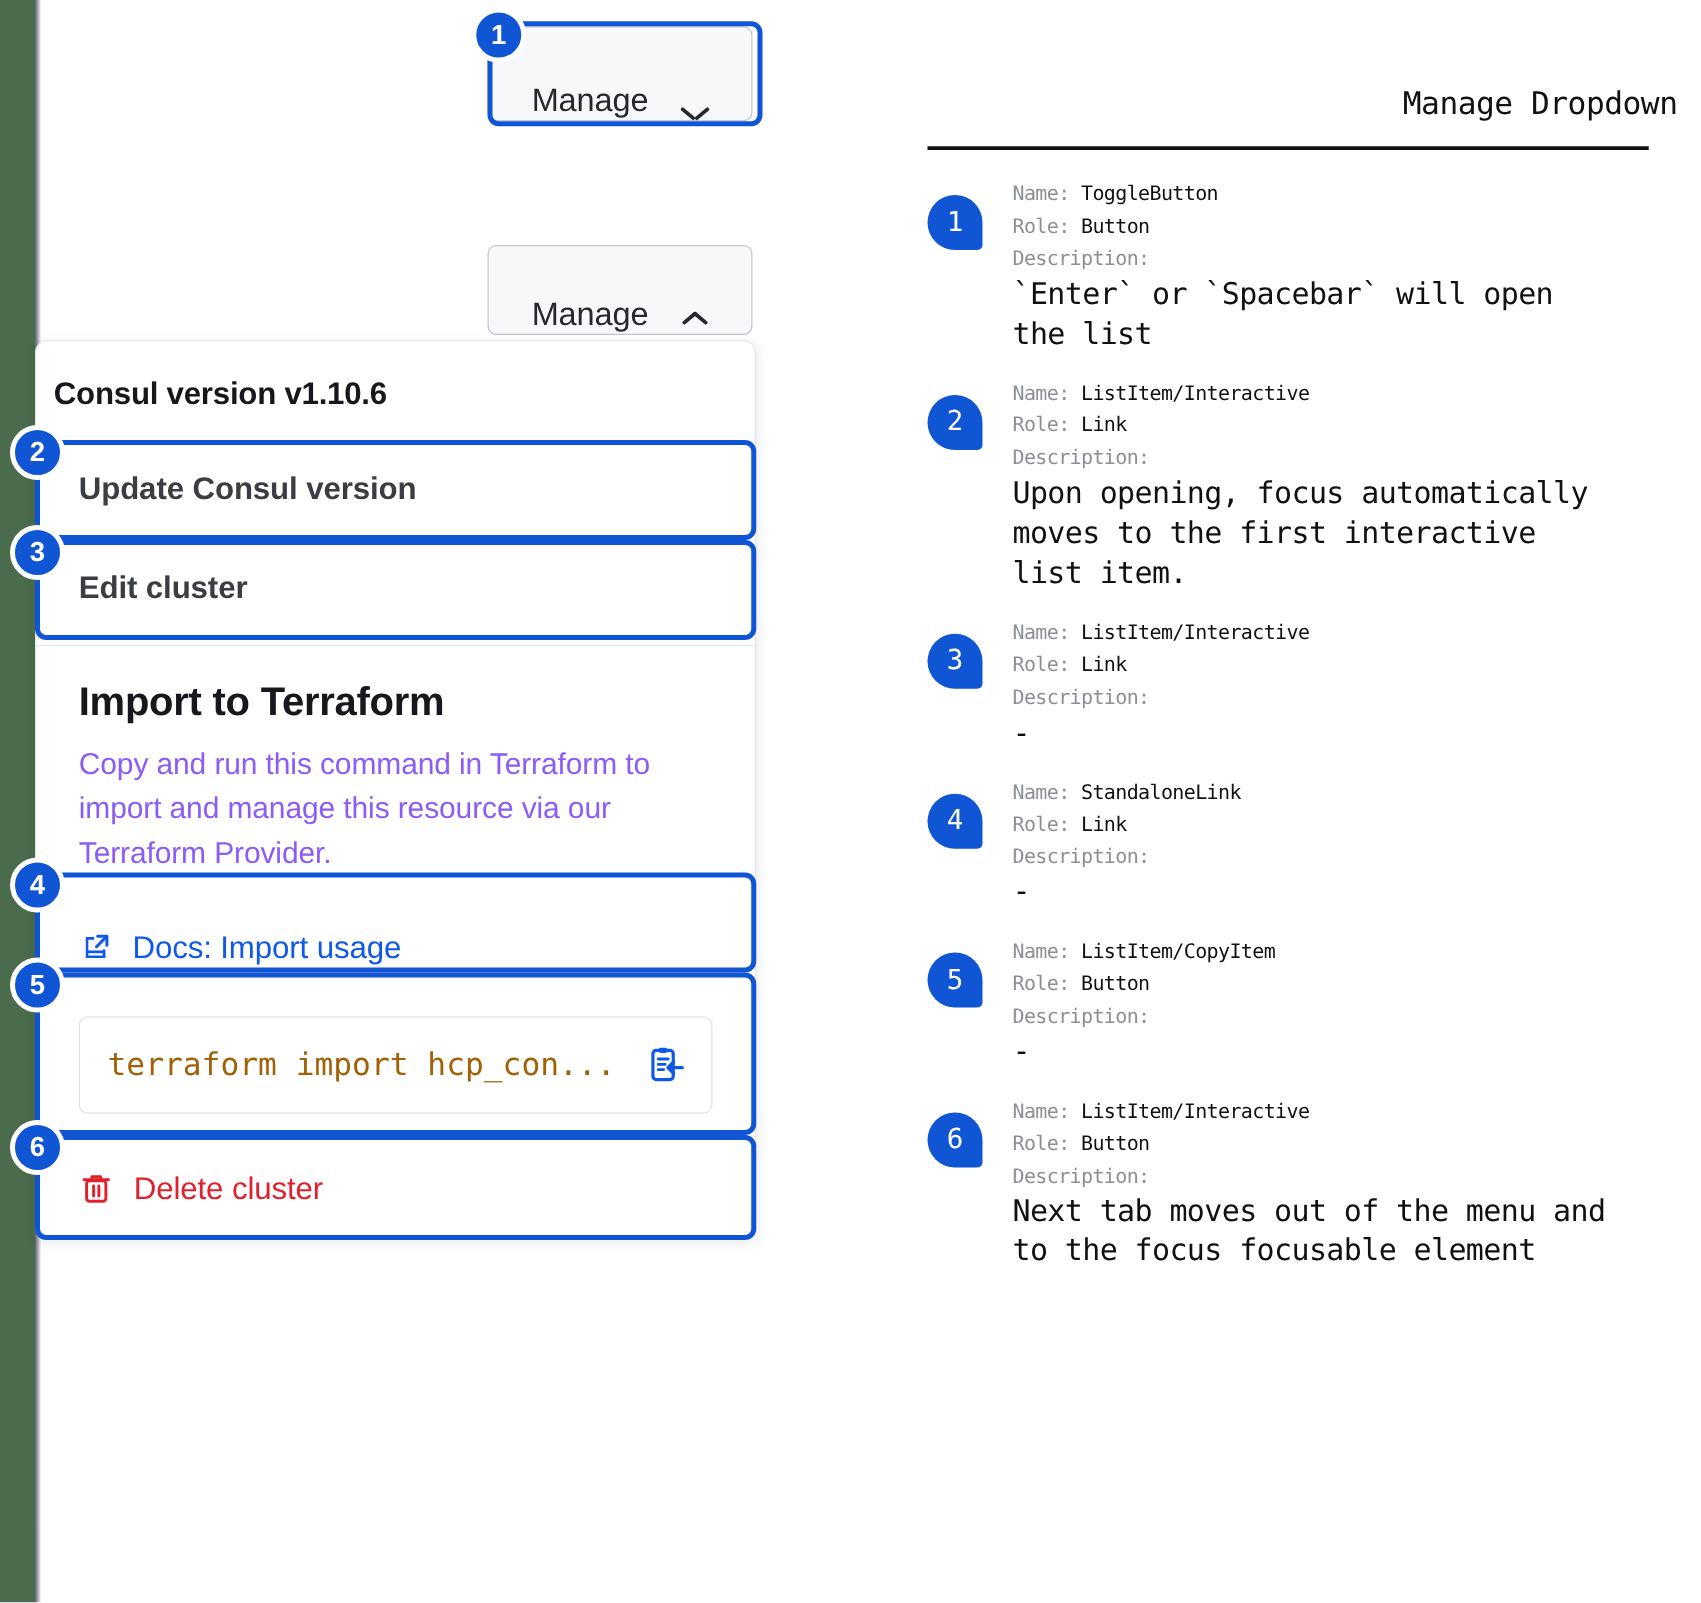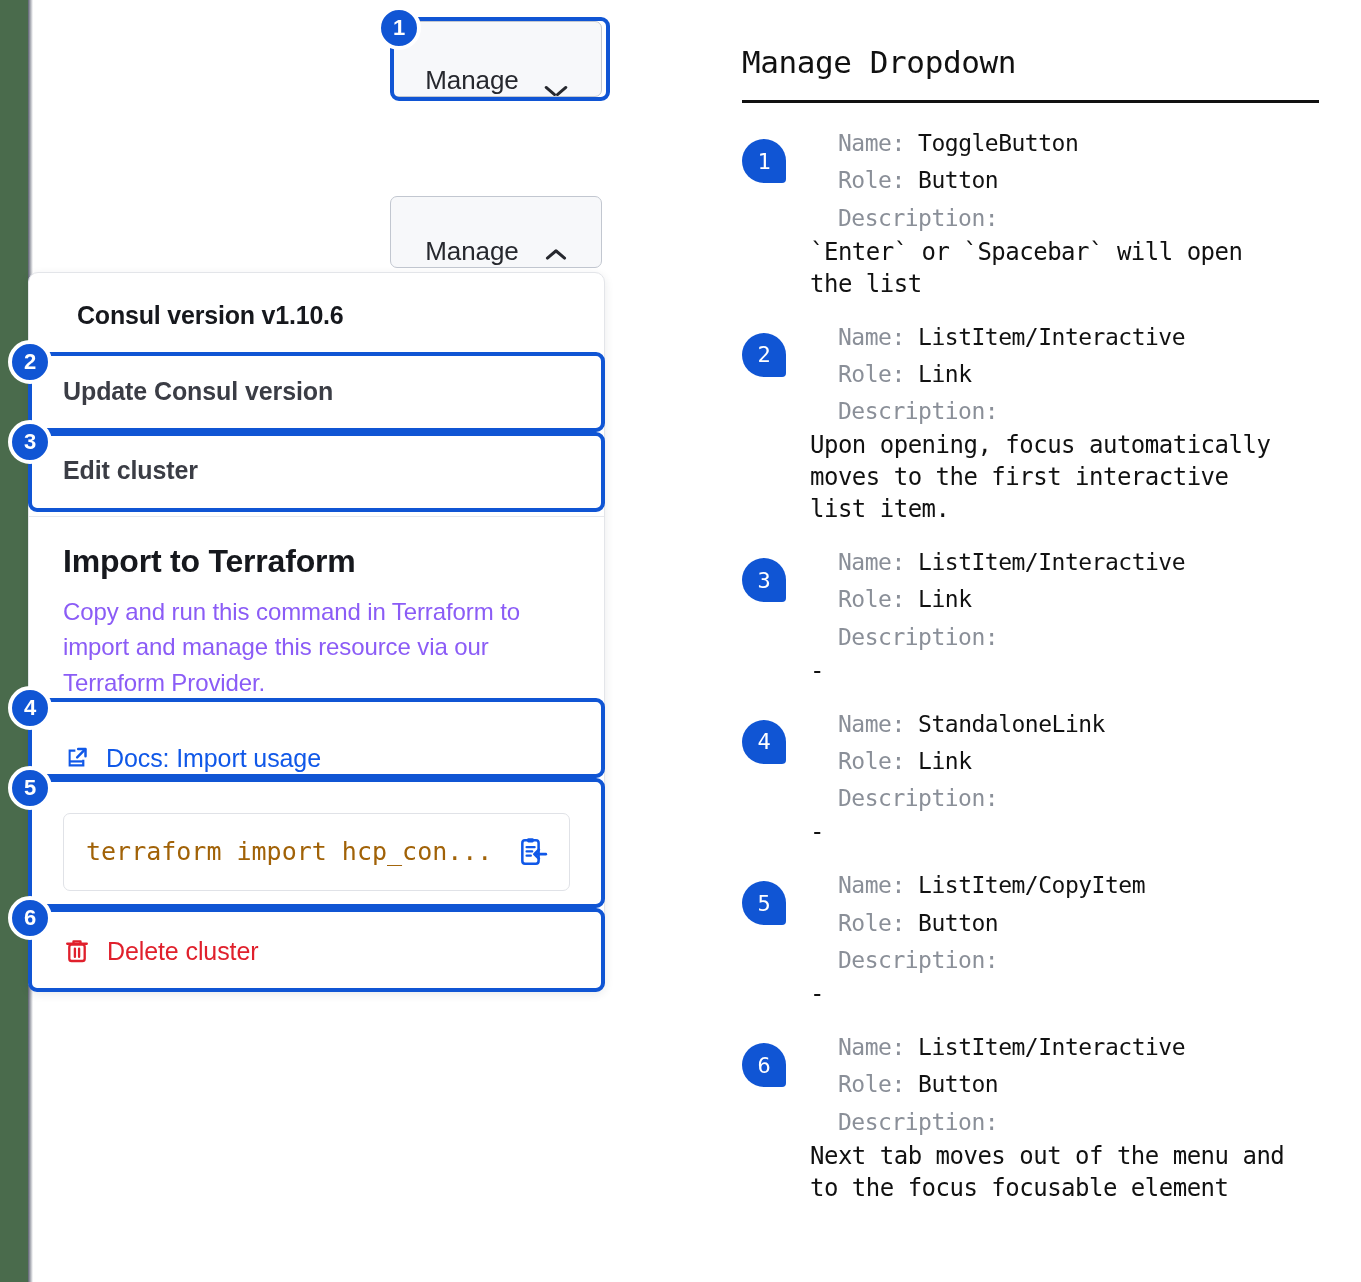--- a/index.html
+++ b/index.html
@@ -83,21 +83,21 @@
     border-radius: 10px;
     box-shadow: 0 3px 10px rgba(30,35,50,0.10);
     box-sizing: border-box;
     overflow: visible;
   }
 
   .dd-heading {
     font-size: 25px;
     font-weight: bold;
     color: #16181d;
-    padding: 28px 0 22px 48px;
+    padding: 28px 0 22px 14px;
     letter-spacing: -0.2px;
   }
   .dd-item {
     font-size: 25px;
     color: #3b3d45;
     padding: 25px 0 25px 34px;
     letter-spacing: -0.1px;
     font-weight: bold;
   }
   .dd-divider {
@@ -185,24 +185,25 @@
   }
 
   
   .right-pane {
     position: absolute;
     left: 742px; top: 0;
     width: 600px;
     font-family: "DejaVu Sans Mono", monospace;
   }
   .rp-title {
-    font-size: 31px;
+    font-size: 25px;
     color: #111111;
-    padding-top: 44px;
+    padding-top: 68px;
     letter-spacing: -0.4px;
+    text-align: right;
   }
   .rp-rule {
     height: 3px;
     background: #111111;
     margin-top: 20px;
     width: 577px;
   }
   .rp-list { margin-top: 22px; }
   .rp-entry {
     display: flex;
@@ -217,26 +218,25 @@
     font-size: 22px;
     display: flex;
     align-items: center;
     justify-content: center;
     border-radius: 22px 22px 4px 22px;
     margin-top: 14px;
     margin-right: 24px;
   }
   .rp-body { flex: 1 1 auto; }
   .rp-line {
-    font-size: 23px;
+    font-size: 16px;
     line-height: 1.62;
     color: #111111;
     letter-spacing: -0.5px;
     white-space: pre-wrap;
-    margin-left: 28px;
   }
   .rp-key { color: #8a8f98; }
   .rp-val { color: #111111; }
   .rp-desc {
     font-size: 24px;
     line-height: 1.33;
     color: #111111;
     letter-spacing: -0.5px;
     white-space: pre-wrap;
   }

